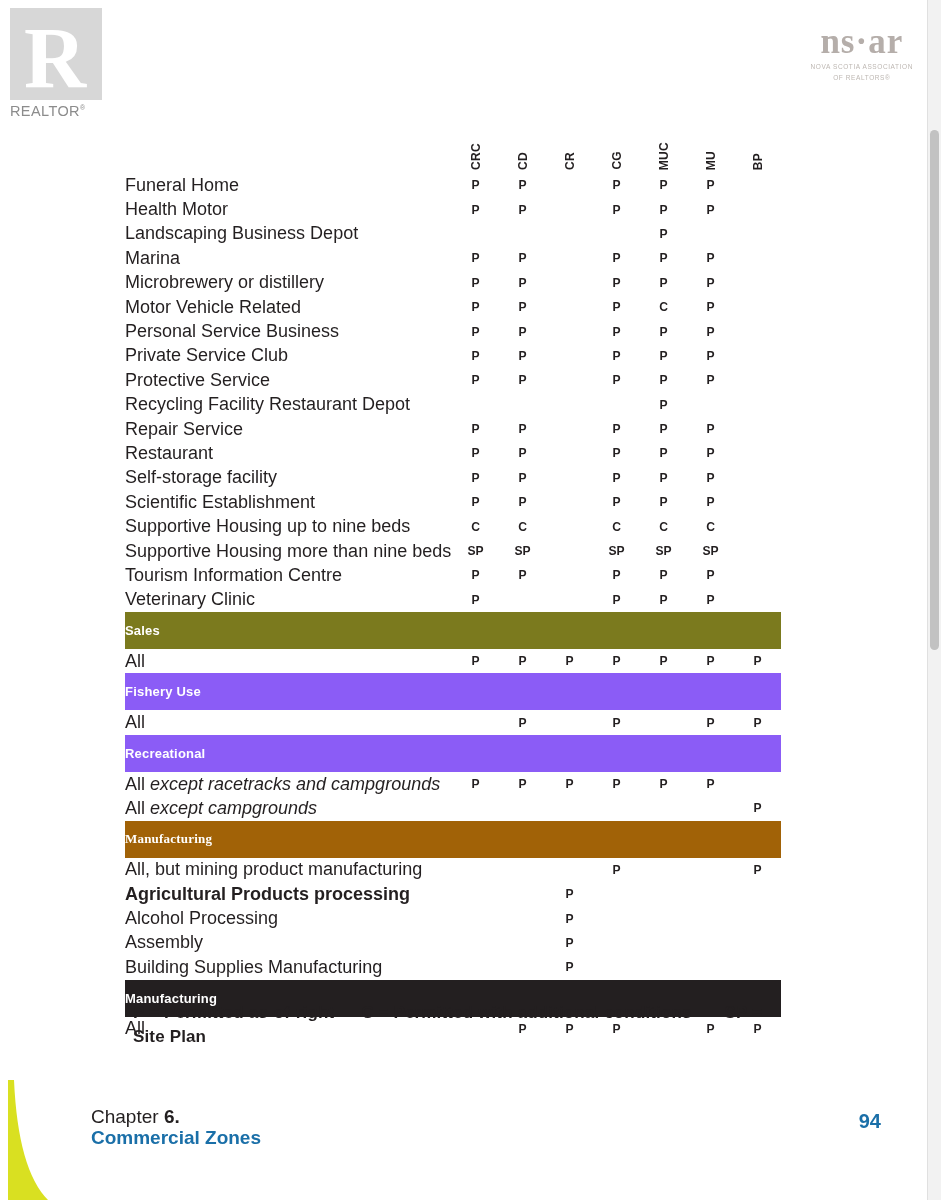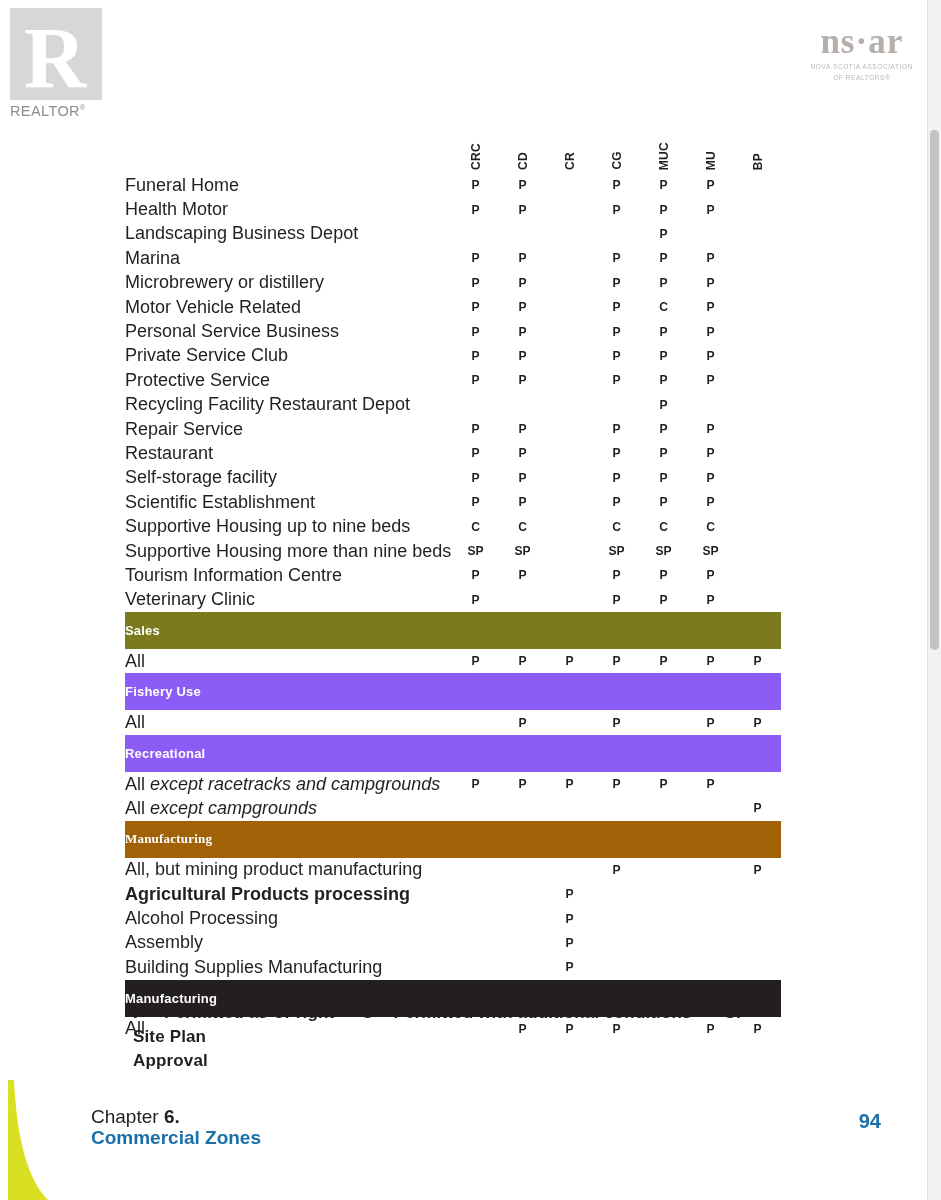--- a/index.html
+++ b/index.html
@@ -539,21 +539,20 @@
           <td class="cell">P</td>
           <td class="cell last">P</td>
         </tr>
       </tbody>
   </table>
 
   <div id="legend">
     <span>P = Permitted as-of-right</span>
     <span class="seg2">C = Permitted with additional conditions</span>
     <span class="seg3">SP = Site Plan</span>
-    <div>Approval</div>
   </div>
 
   <div id="footer-chapter">
     <div class="ch-line"><span>Chapter </span><b>6.</b></div>
     <div class="ch-zone">Commercial Zones</div>
   </div>
   <div id="page-number">94</div>
 
   <div id="corner-leaf">
     <svg width="42" height="120" viewBox="0 0 42 120">

